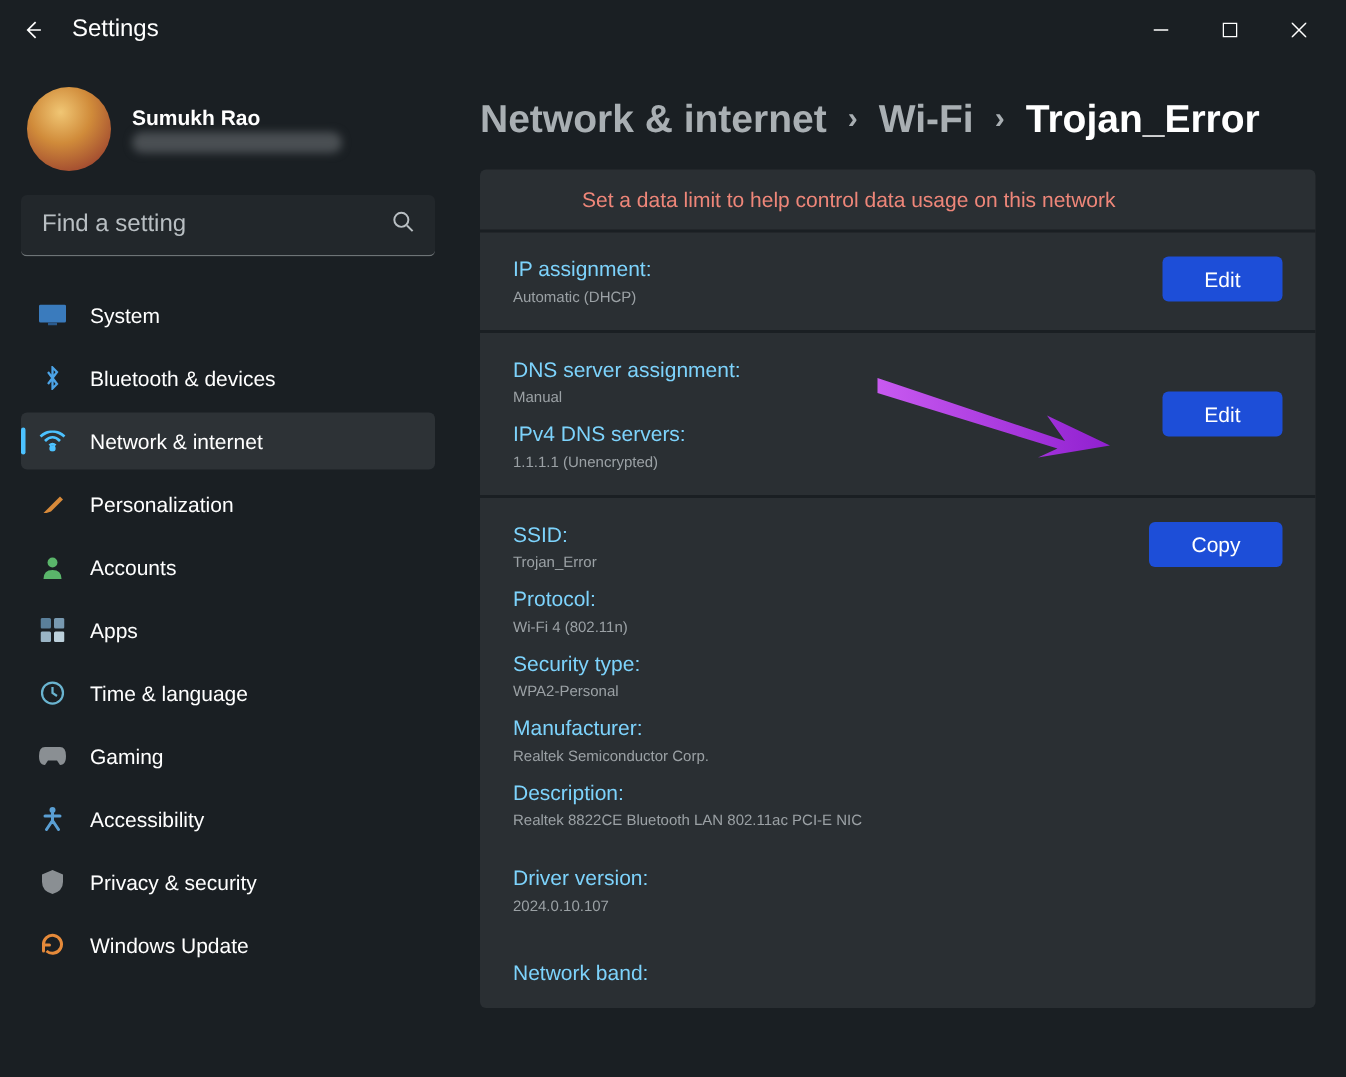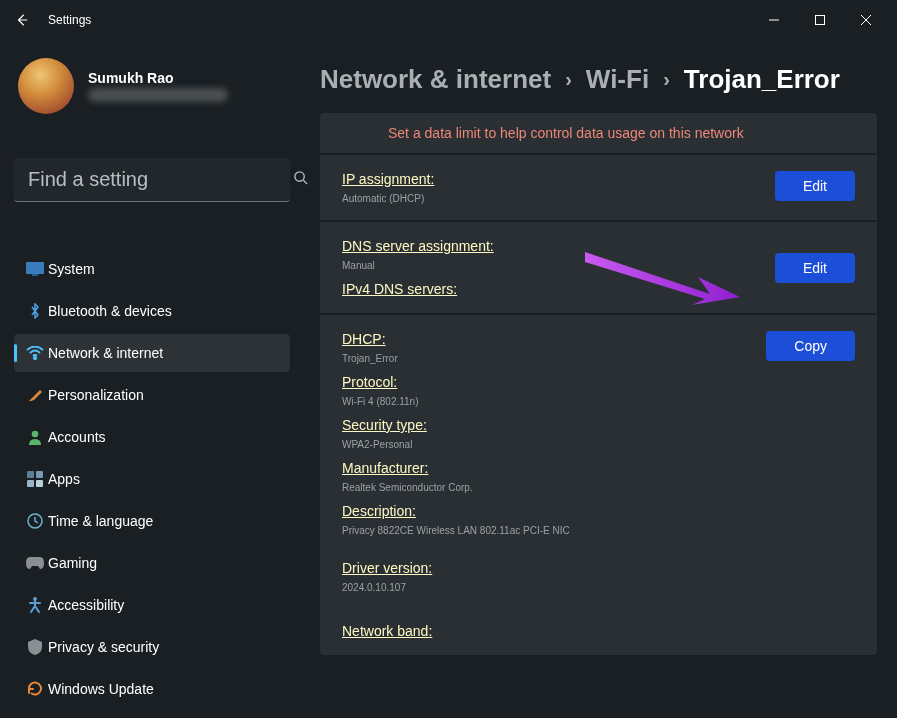--- a/index.html
+++ b/index.html
@@ -18,21 +18,21 @@
       padding: 0 8px;
     }
     .back-btn {
       width: 28px; height: 28px;
       display: flex; align-items: center; justify-content: center;
       color: #ffffff;
       cursor: pointer;
     }
     .window-title {
       margin-left: 12px;
-      font-size: 12px;
+      font-size: 16px;
       color: #ffffff;
     }
     .window-controls {
       margin-left: auto;
       display: flex;
       gap: 0;
     }
     .win-btn {
       width: 46px; height: 32px;
       display: flex; align-items: center; justify-content: center;
@@ -41,21 +41,20 @@
     }
     .main-container {
       display: flex;
       height: calc(100% - 40px);
     }
     .sidebar {
       width: 300px;
       padding: 10px 10px 10px 14px;
       display: flex;
       flex-direction: column;
-      justify-content: space-between;
     }
     .user-block {
       display: flex;
       align-items: center;
       padding: 8px 4px 16px 4px;
       gap: 14px;
     }
     .avatar {
       width: 56px; height: 56px;
       border-radius: 50%;
@@ -78,33 +77,33 @@
       border-radius: 4px;
       padding: 10px 14px;
       border-bottom: 1px solid #6e7477;
       margin-bottom: 20px;
     }
     .search-input {
       flex: 1;
       background: transparent;
       border: none;
       color: #7dd3fc;
-      font-size: 20px;
+      font-size: 16px;
       outline: none;
     }
     .search-input::placeholder { color: #b9bfc3; }
     .search-icon { color: #b9bfc3; }
     .nav-list { display: flex; flex-direction: column; gap: 4px; }
     .nav-item {
       display: flex;
       align-items: center;
       height: 38px;
       padding: 0 12px;
       border-radius: 4px;
-      gap: 4px;
+      gap: 16px;
       cursor: pointer;
       font-size: 14px;
       color: #ffffff;
       position: relative;
     }
     .nav-item.active {
       background: #2d3236;
     }
     .nav-item.active::before {
       content: "";
@@ -156,21 +155,21 @@
       padding: 12px 58px;
       color: #ee8679;
       font-size: 14px;
     }
     .section-body {
       flex: 1;
       display: flex;
       flex-direction: column;
       gap: 6px;
     }
-    .field-label { font-size: 14px; color: #fef9c3; text-decoration: underline; }
+    .field-label { font-size: 14px; color: #7dd3fc; }
     .field-value { font-size: 10px; color: #9ba1a5; }
     .sec-btn {
       background: #1d4ed8;
       border: none;
       color: #ffffff;
       font-size: 14px;
       border-radius: 4px;
       padding: 7px 28px;
       cursor: pointer;
     }
@@ -349,36 +348,37 @@
           <span class="field-value">Automatic (DHCP)</span>
         </div>
         <button class="sec-btn">Edit</button>
       </div>
 
       <div class="section" style="position:relative;">
         <div class="section-body">
           <span class="field-label">DNS server assignment:</span>
           <span class="field-value">Manual</span>
           <span class="field-label" style="margin-top:4px">IPv4 DNS servers:</span>
+          <span class="field-value">1.1.1.1 (Unencrypted)</span>
         </div>
         <button class="sec-btn" style="align-self:center">Edit</button>
       </div>
 
       <div class="section">
         <div class="section-body">
-          <span class="field-label">DHCP:</span>
+          <span class="field-label">SSID:</span>
           <span class="field-value">Trojan_Error</span>
           <span class="field-label" style="margin-top:4px">Protocol:</span>
           <span class="field-value">Wi-Fi 4 (802.11n)</span>
           <span class="field-label" style="margin-top:4px">Security type:</span>
           <span class="field-value">WPA2-Personal</span>
           <span class="field-label" style="margin-top:4px">Manufacturer:</span>
           <span class="field-value">Realtek Semiconductor Corp.</span>
           <span class="field-label" style="margin-top:4px">Description:</span>
-          <span class="field-value">Privacy 8822CE Wireless LAN 802.11ac PCI-E NIC</span>
+          <span class="field-value">Realtek 8822CE Bluetooth LAN 802.11ac PCI-E NIC</span>
           <span class="field-label" style="margin-top:18px">Driver version:</span>
           <span class="field-value">2024.0.10.107</span>
           <span class="field-label" style="margin-top:24px">Network band:</span>
         </div>
         <button class="sec-btn">Copy</button>
       </div>
     </div>
 
     <svg class="arrow" width="170" height="70" viewBox="0 0 170 70">
       <defs>

